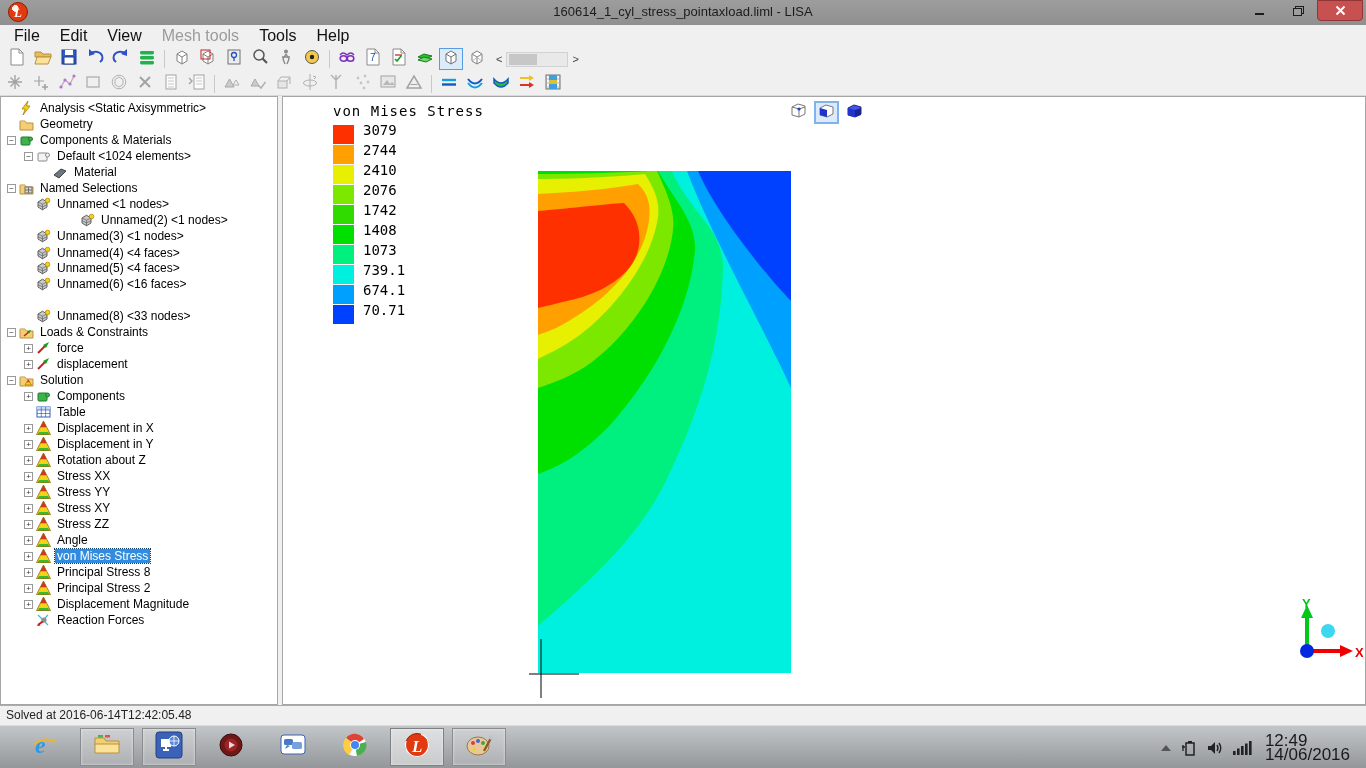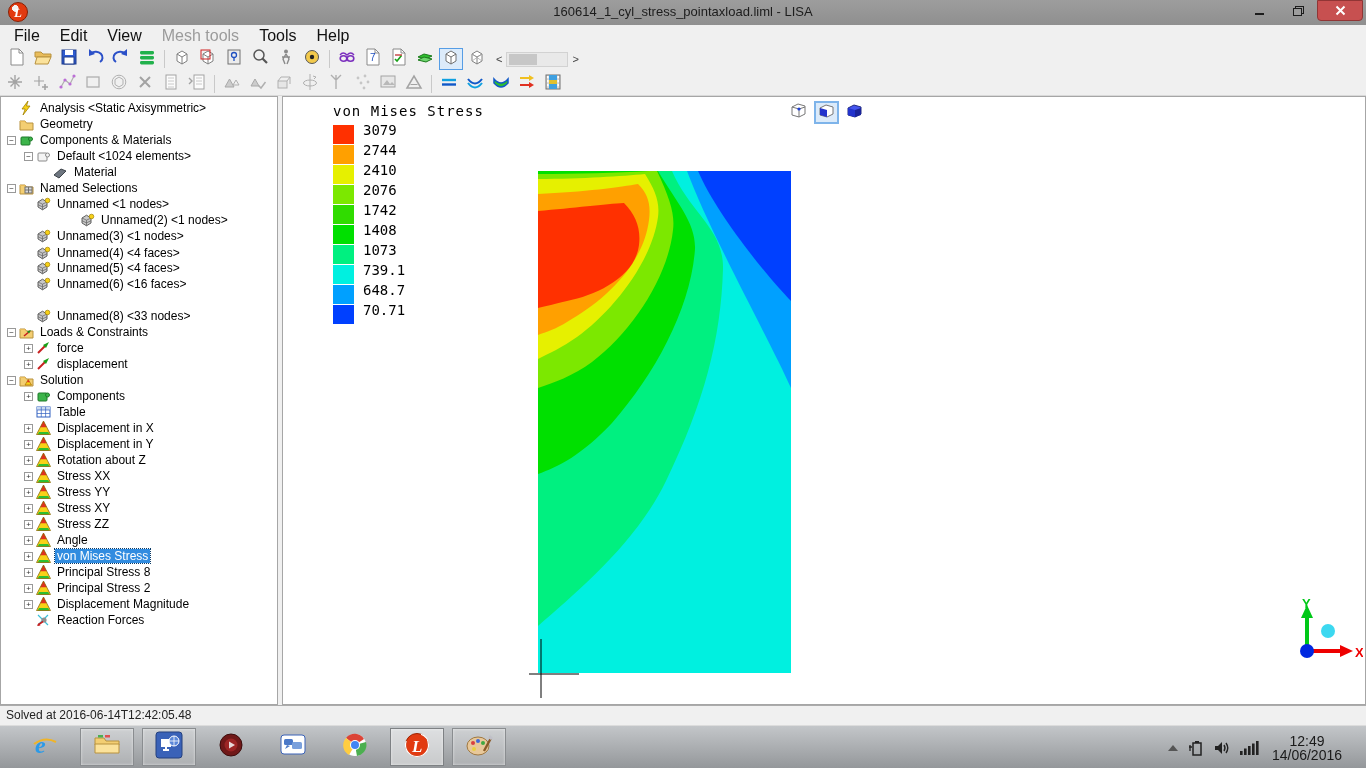--- a/index.html
+++ b/index.html
@@ -56,21 +56,21 @@
   
   .statusbar { position:absolute; left:0; top:705px; width:1366px; height:20px; background:#F0F0F0; border-top:1px solid #ababab; font-size:12px; color:#222; padding:2px 0 0 6px; }
   
   .taskbar { position:absolute; left:0; top:725px; width:1366px; height:43px; background:linear-gradient(#c3c6c9,#94979a); border-top:1px solid #dcdcdc; display:flex; align-items:center; }
   .task-apps { display:flex; margin-left:18px; gap:8px; }
   .task-btn { width:54px; height:38px; display:flex; align-items:center; justify-content:center; border:1px solid transparent; }
   .task-btn.open { border:1px solid #8a8d90; background:rgba(255,255,255,.22); box-shadow:inset 0 0 3px rgba(255,255,255,.6); }
   .task-btn.active { background:rgba(255,255,255,.48); border:1px solid #7e8184; }
   .tray { position:absolute; right:4px; top:0; height:43px; display:flex; align-items:center; gap:9px; color:#1a1a1a; }
   .tray-ico { display:flex; align-items:center; }
-  .clock { text-align:center; font-size:14px; line-height:14px; margin:0 20px 0 4px; }
+  .clock { font-size:17px; line-height:14px; margin:0 12px 0 4px; }
 </style>
 </head>
 <body>
 
 <div class="titlebar">
   <div class="app-logo">L</div>
   <div class="title-text">160614_1_cyl_stress_pointaxload.liml - LISA</div>
   <div class="win-btns">
     <div class="win-btn">
       <svg width="12" height="11">
@@ -713,21 +713,21 @@
         <div class="legend-row">
           <div class="legend-swatch" style="background:#00F080"></div>
           <div class="legend-val">1073</div>
         </div>
         <div class="legend-row">
           <div class="legend-swatch" style="background:#00F0E0"></div>
           <div class="legend-val">739.1</div>
         </div>
         <div class="legend-row">
           <div class="legend-swatch" style="background:#00A0FF"></div>
-          <div class="legend-val">648.7</div>
+          <div class="legend-val">674.1</div>
         </div>
         <div class="legend-row">
           <div class="legend-swatch" style="background:#0040FF"></div>
           <div class="legend-val">70.71</div>
         </div>
       </div>
   </div>
 
   <div class="mode-btns" id="mode-btns">
       <div class="mode-btn">

